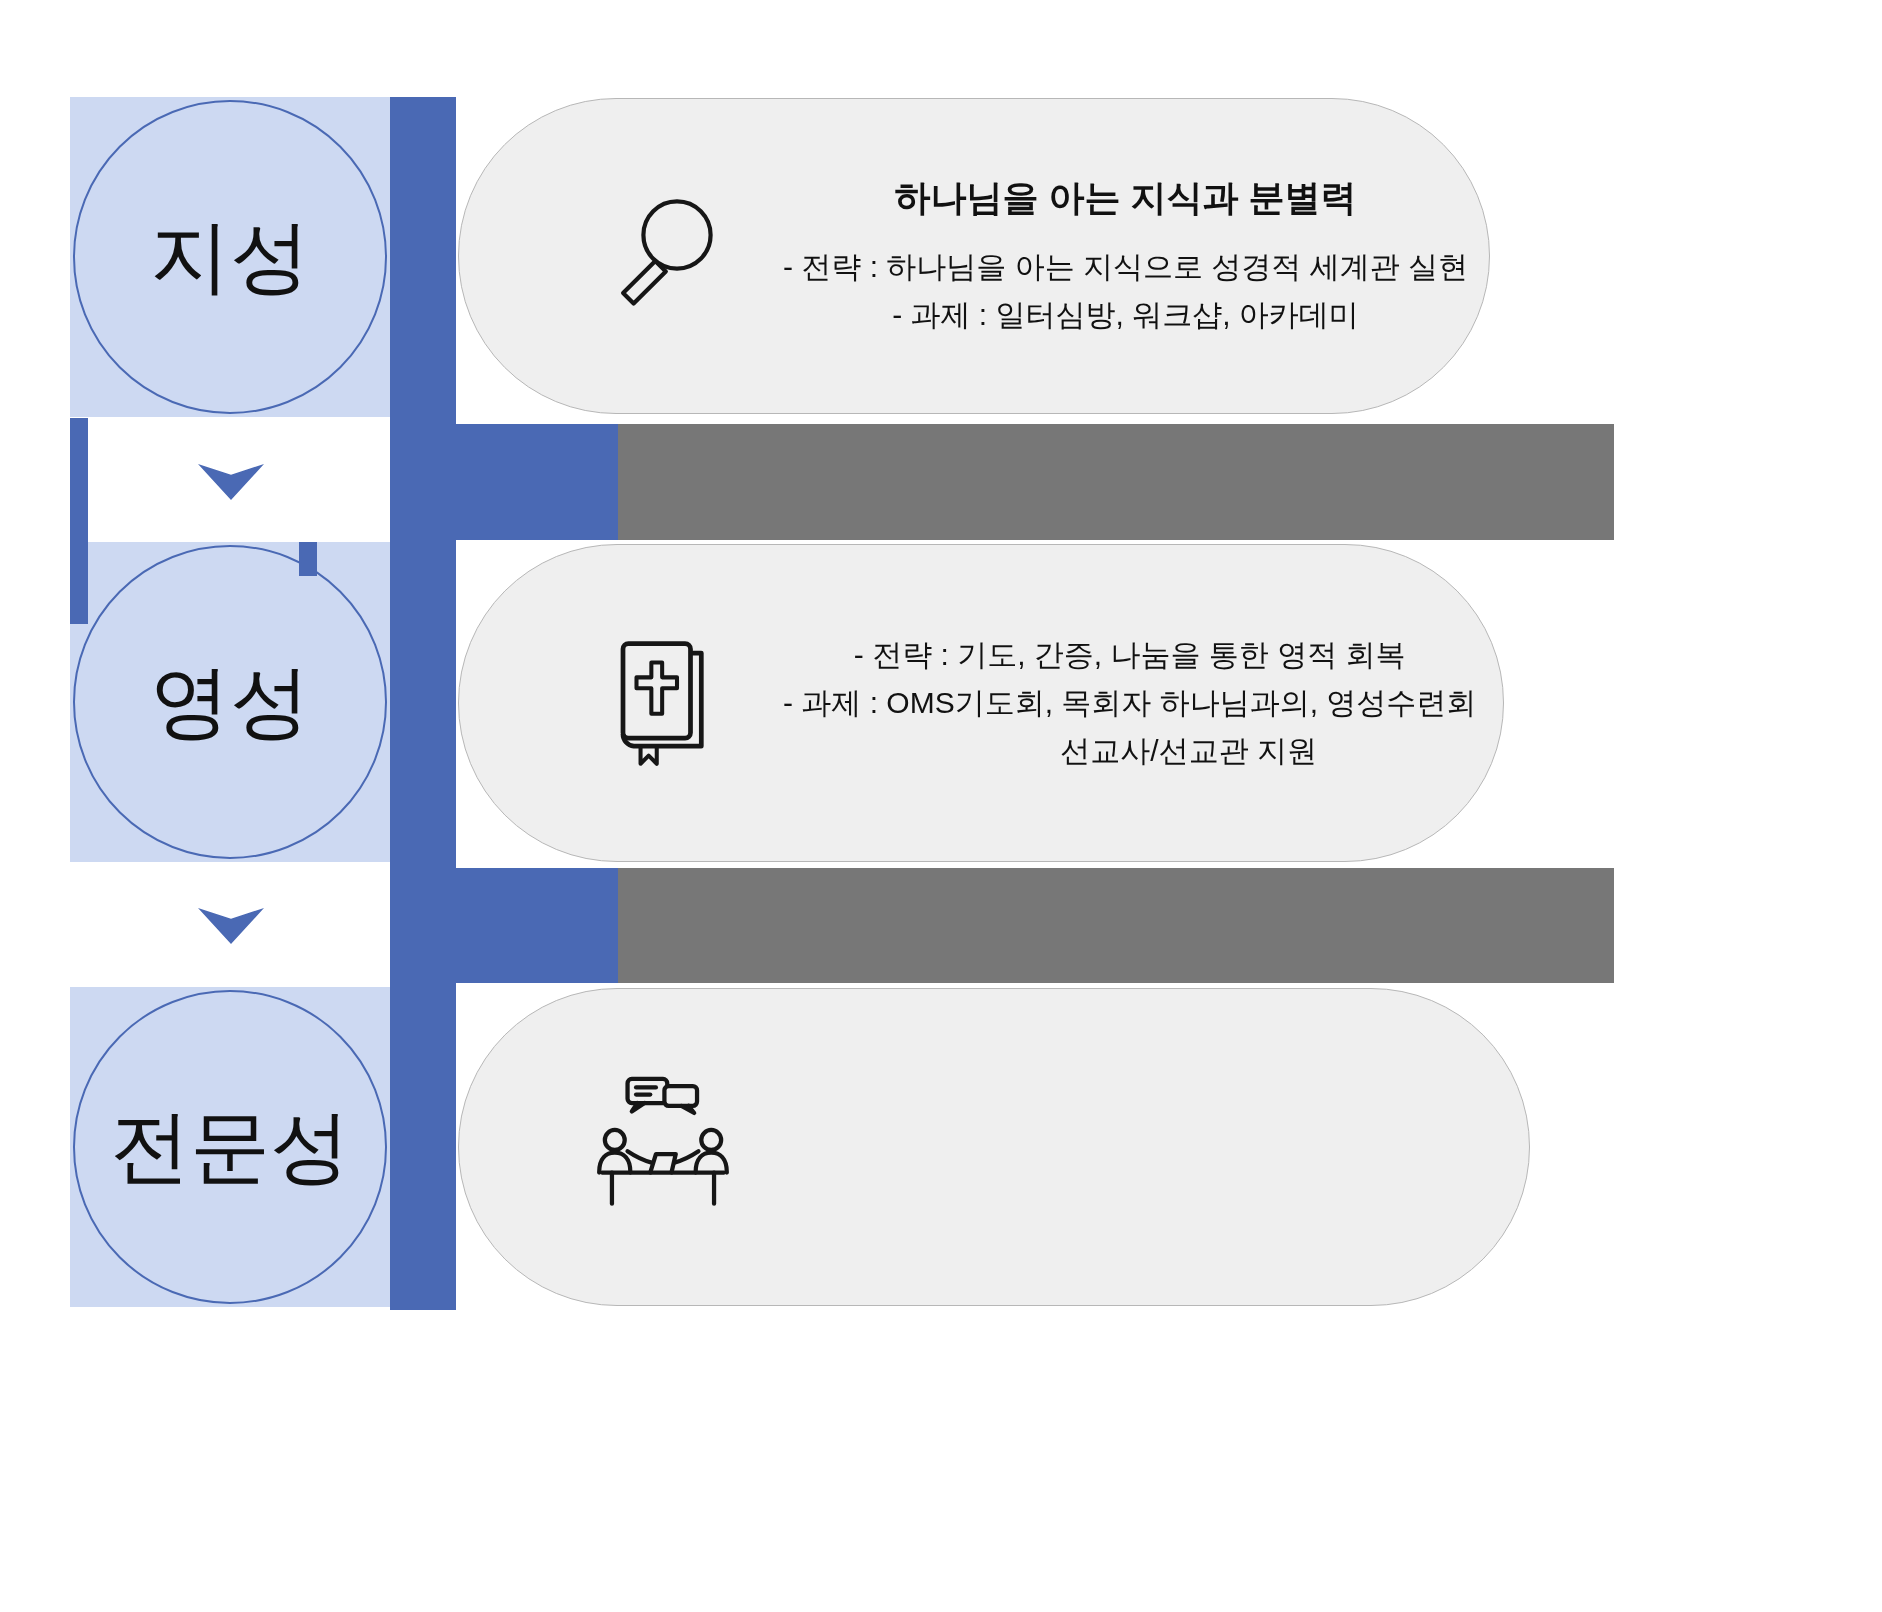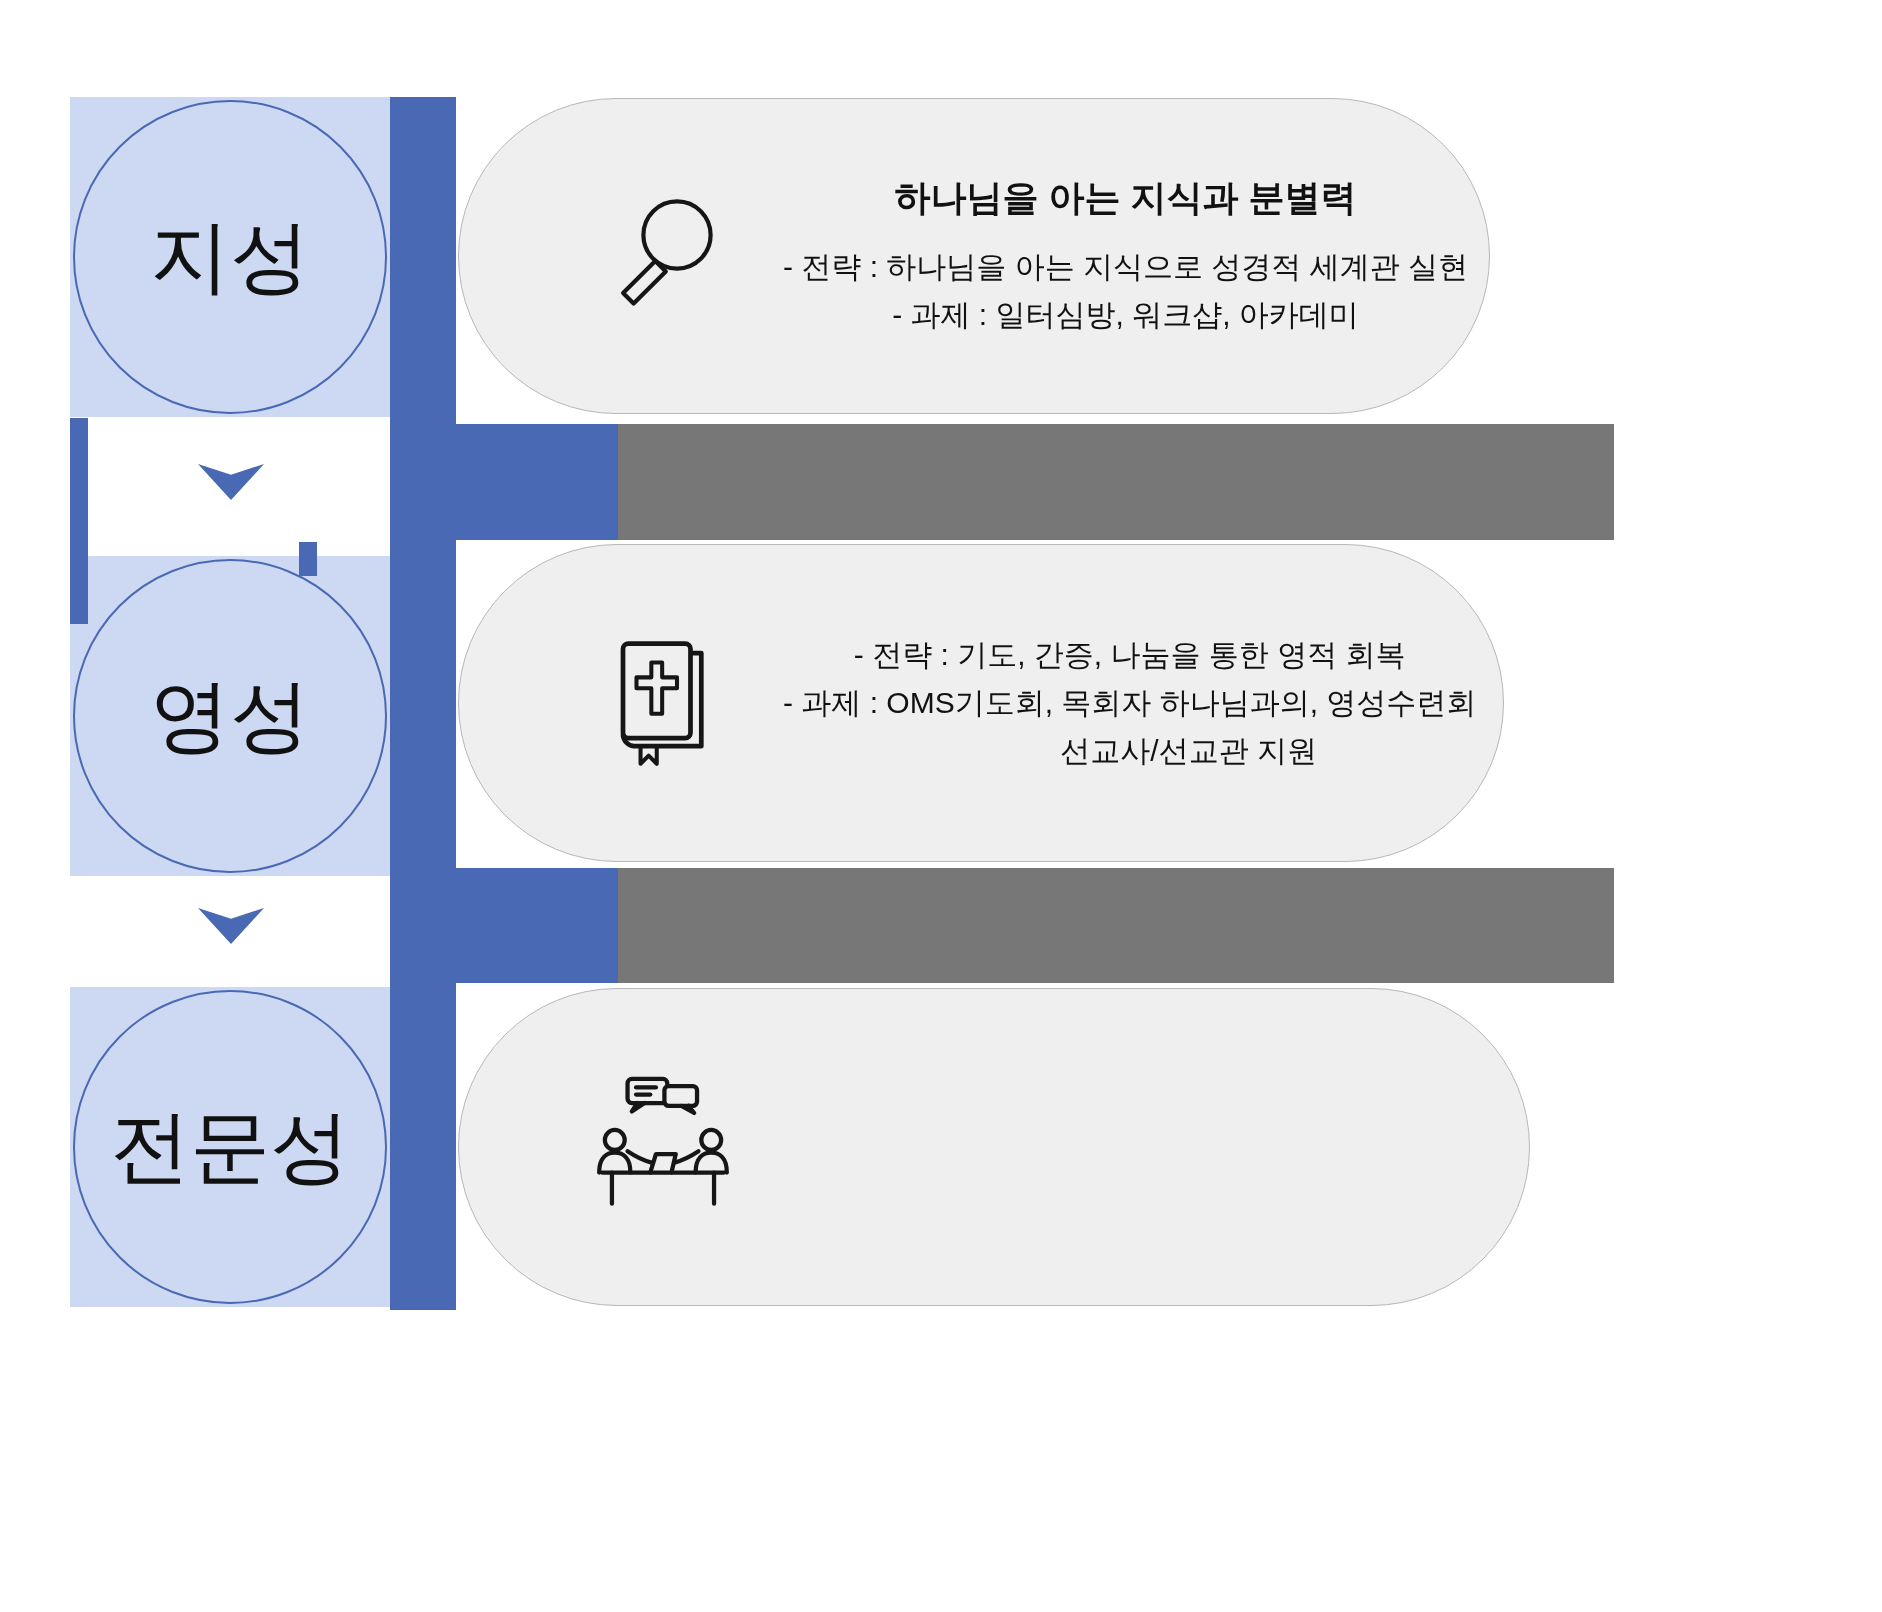--- a/index.html
+++ b/index.html
@@ -27,21 +27,21 @@
 
   
   .down-arrow{position:absolute;left:198px;width:66px;height:36px;background:var(--accent-blue);
     clip-path:polygon(0 0, 50% 30%, 100% 0, 50% 100%);}
   .down-arrow.a1{top:432px;}
   .down-arrow.a2{top:876px;}
 
   
   .square{position:absolute;left:70px;width:320px;height:320px;background:var(--light-blue);}
   .square.s1{top:65px;}
-  .square.s2{top:524px;}
+  .square.s2{top:510px;}
   .square.s3{top:955px;}
   .circle{position:absolute;inset:3px;border-radius:50%;border:2px solid var(--accent-blue);
     display:flex;align-items:center;justify-content:center;}
   .label-text{font-size:80px;font-weight:500;color:var(--text);line-height:1;white-space:nowrap;}
 
   
   .conn{position:absolute;background:var(--accent-blue);}
   .conn-left{left:70px;top:386px;width:18px;height:206px;}
   .conn-notch{left:299px;top:510px;width:18px;height:34px;}
 

